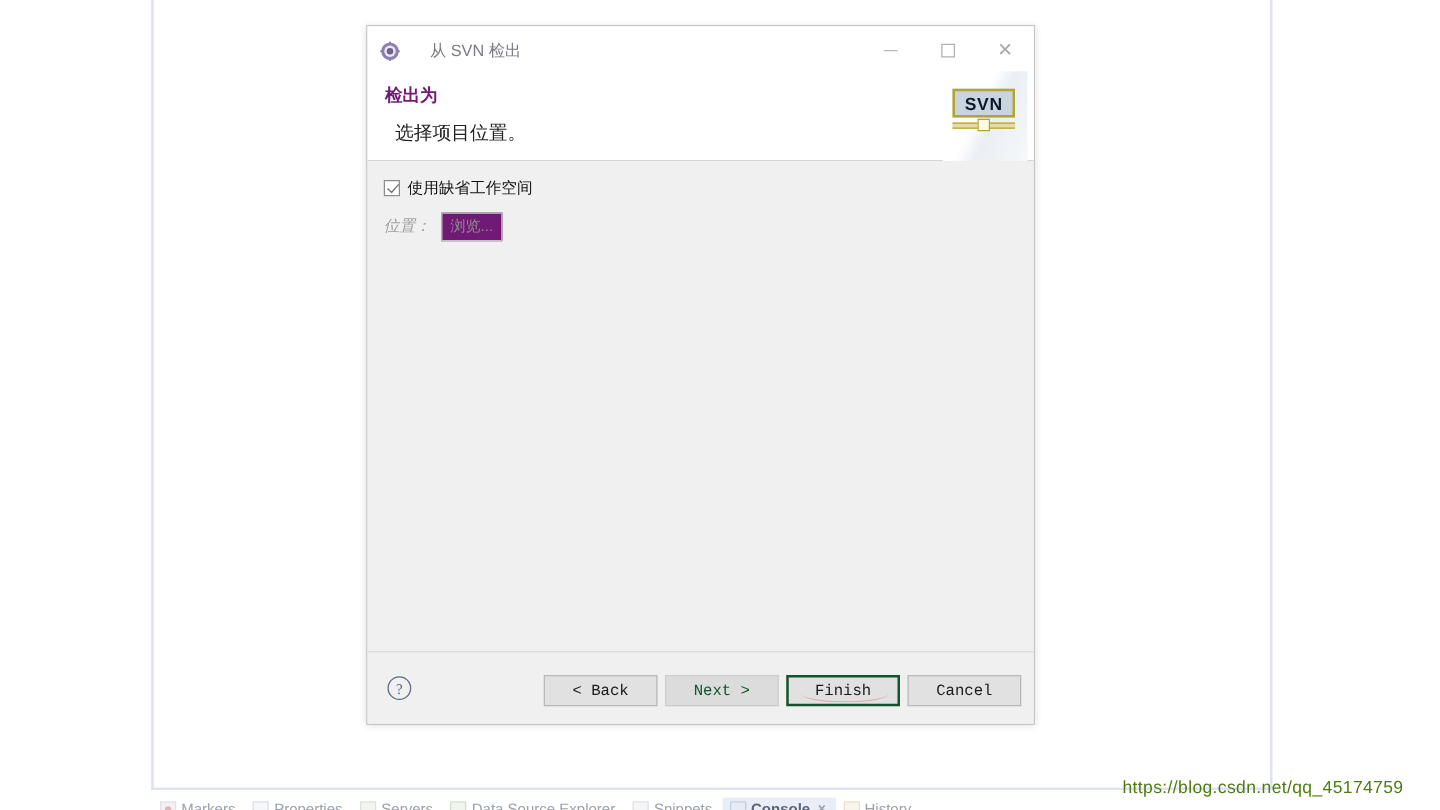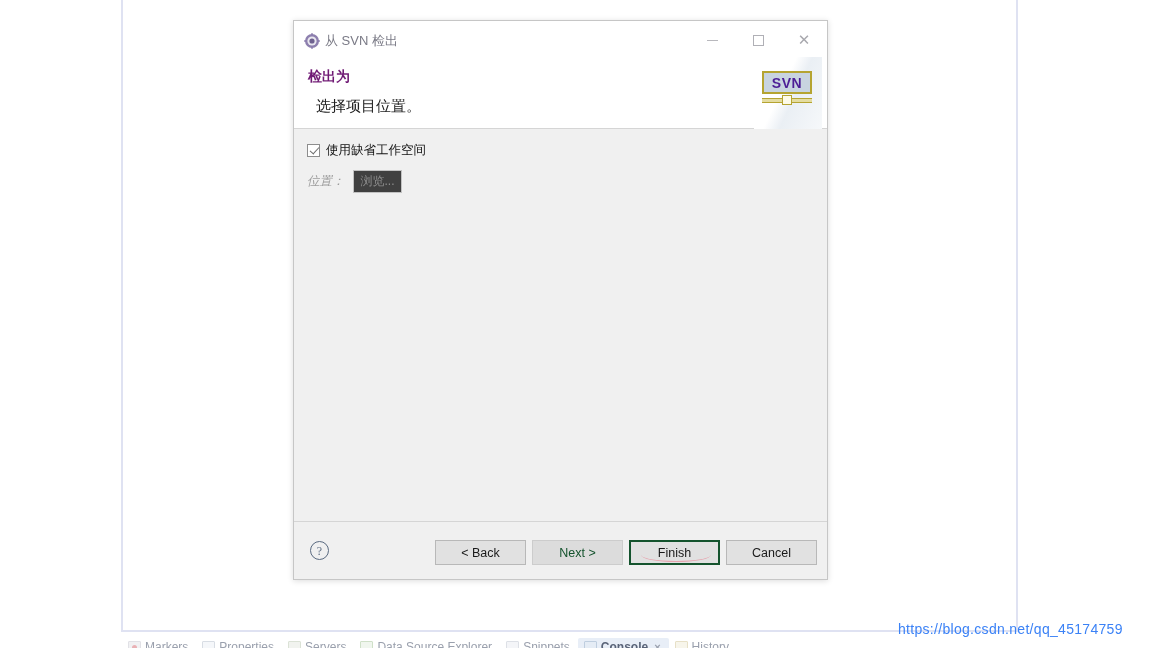--- a/index.html
+++ b/index.html
@@ -93,21 +93,21 @@
     margin-left: 2px;
   }
 
   
   #watermark {
     position: absolute;
     left: 898px;
     top: 621px;
     font-size: 14px;
     letter-spacing: .3px;
-    color: #3b82f6;
+    color: #4d7c0f;
     font-family: "Liberation Sans", sans-serif;
     white-space: nowrap;
     user-select: none;
   }
 
   
   #dialog {
     position: absolute;
     left: 293px;
     top: 20px;
@@ -126,21 +126,21 @@
     height: 39px;
     background: #ffffff;
     display: flex;
     align-items: center;
     flex: none;
     position: relative;
   }
   #title-left {
     display: flex;
     align-items: center;
-    gap: 5px;
+    gap: 24px;
     padding-left: 10px;
   }
   #title-icon {
     width: 16px; height: 16px;
     flex: none;
     position: relative;
   }
   #title-text {
     font-size: 13px;
     color: #7a7a86;
@@ -223,21 +223,21 @@
     background: #c8d4e0;
     border: 2px solid #b5a431;
     box-sizing: border-box;
     display: flex;
     align-items: center;
     justify-content: center;
   }
   #svn-text {
     font-size: 14px;
     font-weight: bold;
-    color: #4c1d95;
+    color: #0f172a;
     letter-spacing: .5px;
     line-height: 1;
   }
   #svn-bar {
     position: absolute;
     left: 0; top: 27px;
     width: 50px; height: 5px;
     background: #e4dca0;
     border-top: 1px solid #b5a431;
     border-bottom: 1px solid #b5a431;
@@ -313,21 +313,21 @@
     align-items: center;
     padding-left: 6px;
     font-size: 12.5px;
     color: #6f6f6f;
     margin-right: 9px;
   }
   .browse-btn {
     width: 49px;
     height: 23px;
     flex: none;
-    background: #404040;
+    background: #701a75;
     border: 1px solid #c2c2c2;
     box-sizing: border-box;
     display: flex;
     align-items: center;
     justify-content: center;
     font-size: 12px;
     color: #8e8e8e;
   }
 
   
@@ -353,20 +353,21 @@
     color: #5a6a80;
     font-family: "Liberation Serif", serif;
     line-height: 1;
   }
   #footer-buttons {
     position: absolute;
     right: 10px;
     top: 18px;
     display: flex;
     gap: 6px;
+    font-family: Liberation Mono, monospace;
   }
   .btn {
     width: 91px;
     height: 25px;
     box-sizing: border-box;
     display: flex;
     align-items: center;
     justify-content: center;
     font-size: 12.5px;
     color: #1a1a1a;

